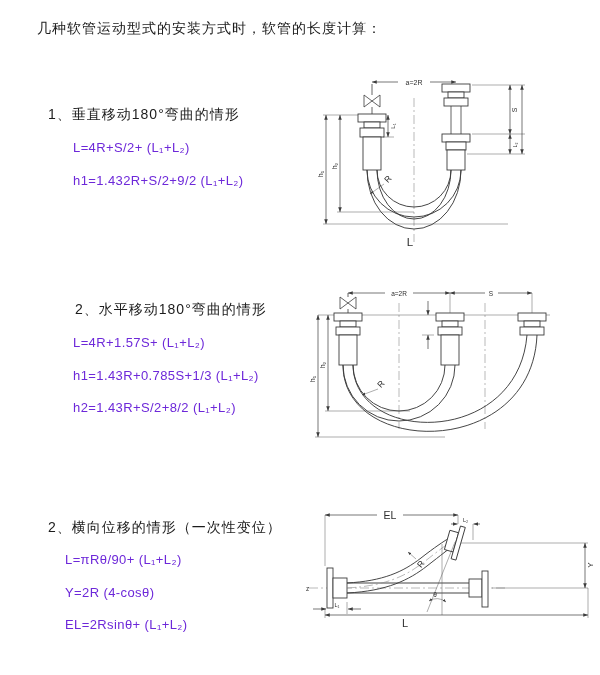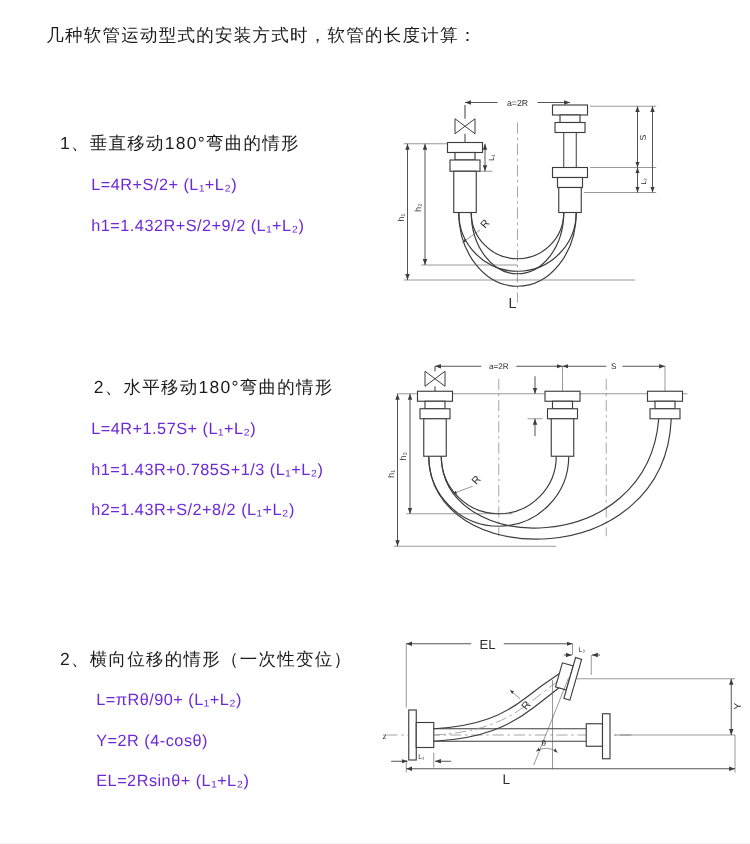--- a/index.html
+++ b/index.html
@@ -203,21 +203,21 @@
       <line class="thin" x1="112" y1="48" x2="124" y2="48"></line>
     </g>
 
     <g>
       <line class="thin" x1="68" y1="102" x2="52" y2="108" marker-end="url(#ah)"></line>
       <text transform="translate(73,99) rotate(-48)" font-size="8.5" text-anchor="middle">R</text>
     </g>
   </svg>
 
   <div class="sec-heading" style="left:48px;top:519px;">2、横向位移的情形（一次性变位）</div>
-  <div class="formulas" style="left:77px;top:544px;">
+  <div class="formulas" style="left:65px;top:544px;">
     <div class="formula">L=πRθ/90+ (L₁+L₂)</div>
     <div class="formula">Y=2R (4-cosθ)</div>
     <div class="formula">EL=2Rsinθ+ (L₁+L₂)</div>
   </div>
 
   <svg class="dwg" style="left:305px;top:502px;" width="290" height="150" viewBox="0 0 290 150">
     <line class="cl" x1="4" y1="86" x2="200" y2="86"></line>
     <text x="1" y="89" font-size="6.5">z</text>
 
     <g>

